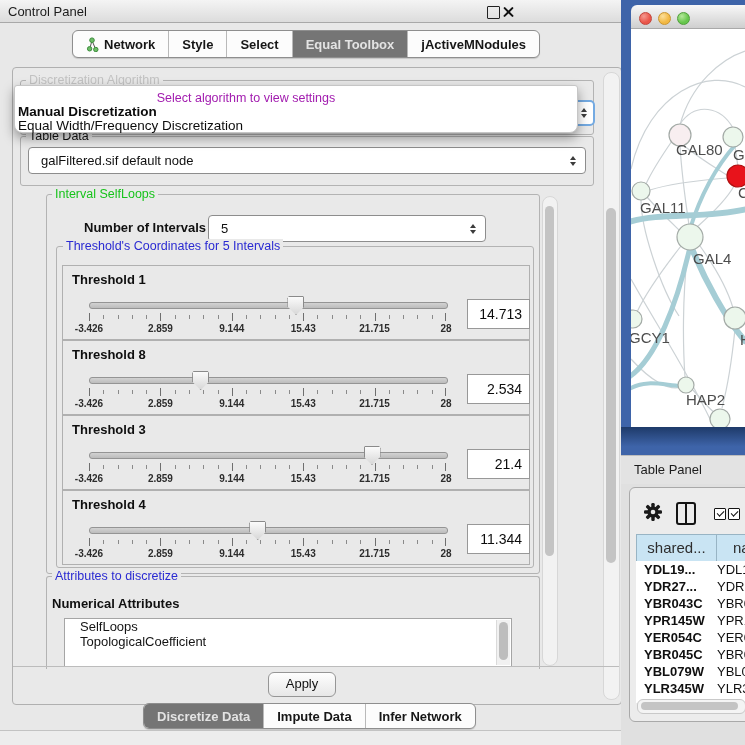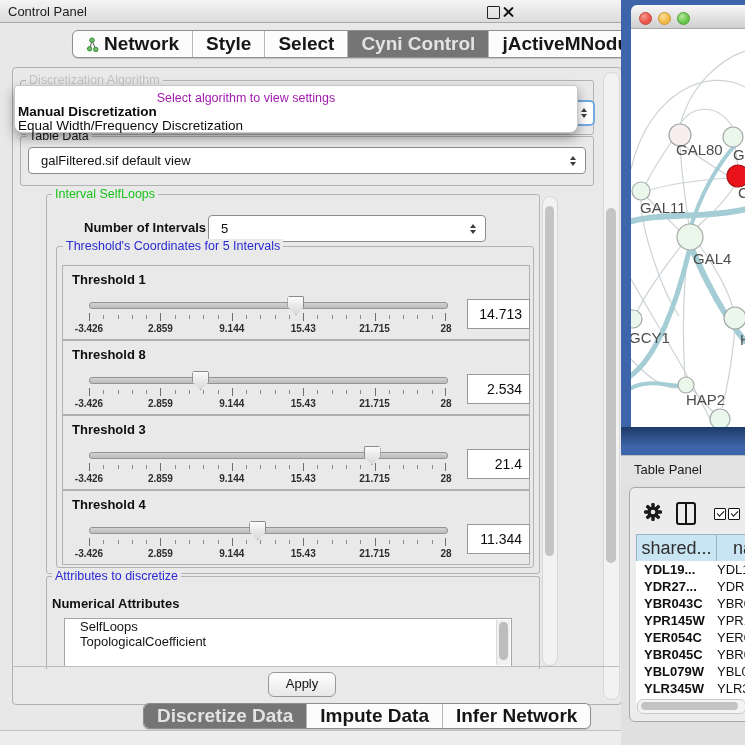--- a/index.html
+++ b/index.html
@@ -10,21 +10,21 @@
   
   #titlebar{left:0;top:0;width:621px;height:22px;background:linear-gradient(#f4f4f4,#dcdcdc);border-bottom:1px solid #a8a8a8;}
   #cp-title{left:8px;top:4px;font-size:13px;color:#1b1b1b;}
   .winbtn{top:6px;width:11px;height:11px;}
   #float-btn{left:487px;border:1.6px solid #222;border-radius:1px;}
   #close-btn{left:503px;}
   #close-btn .bar{position:absolute;left:-1px;top:4.5px;width:13px;height:2.2px;background:#111;border-radius:1px;}
   #close-btn .bar.b1{transform:rotate(45deg);} #close-btn .bar.b2{transform:rotate(-45deg);}
 
   .seg{display:flex;align-items:stretch;background:#fcfcfc;border:1px solid #8e8e8e;border-radius:6px;overflow:hidden;box-shadow:0 1px 1px rgba(0,0,0,.15);}
-  .seg .segitem{display:flex;align-items:center;gap:5px;padding:0 13px;font-size:19px;font-weight:bold;color:#161616;border-right:1px solid #b9b9b9;cursor:default;}
+  .seg .segitem{display:flex;align-items:center;gap:5px;padding:0 13px;font-size:13px;font-weight:bold;color:#161616;border-right:1px solid #b9b9b9;cursor:default;}
   .seg .segitem:last-child{border-right:none;}
   .seg .segitem.sel{background:var(--selected-tab-bg);color:#e3e3e3;}
   #top-tabs{left:72px;top:30px;height:26px;}
   #bottom-tabs{left:143px;top:703px;height:24px;}
 
   #content-panel{left:12px;top:67px;width:608px;height:636px;background:#e9e9e9;border:1px solid #b0b0b0;border-radius:4px;}
 
   .groupbox{border:1px solid #b3b3b3;border-radius:3px;}
   .grouplabel{position:absolute;font-size:12.5px;background:#e9e9e9;padding:0 3px;white-space:nowrap;}
 
@@ -100,21 +100,21 @@
   #tp-lower{left:621px;top:484px;width:124px;height:261px;background:#e0e0e0;}
   #tp-body{left:629px;top:487px;width:130px;height:233px;background:#ececec;border:1px solid #a9a9a9;border-radius:6px;}
 
   #gear-icon{left:644px;top:503px;}
   #split-icon{left:676px;top:502px;width:16px;height:19px;border:2.5px solid #141414;border-radius:3px;background:#ececec;}
   #split-icon::after{content:"";position:absolute;left:6.8px;top:0;width:2.5px;height:100%;background:#141414;}
   .checkbox{top:508px;width:10px;height:10px;border:1.6px solid #141414;border-radius:1px;background:#fff;}
   #check1{left:714px;} #check2{left:728px;}
   .checkbox::after{content:"";position:absolute;left:1.5px;top:1.5px;width:5.5px;height:2.6px;border-left:1.8px solid #111;border-bottom:1.8px solid #111;transform:rotate(-45deg);}
 
-  .hcell{top:534px;height:26px;background:var(--table-header-bg);border:1px solid #98b4c4;font-size:18px;color:#2e2e2e;text-align:center;line-height:26px;overflow:hidden;}
+  .hcell{top:534px;height:26px;background:var(--table-header-bg);border:1px solid #98b4c4;font-size:15px;color:#2e2e2e;text-align:center;line-height:26px;overflow:hidden;}
   #hcell1{left:636px;width:79px;}
   #hcell2{left:716px;width:84px;text-align:left;padding-left:16px;}
   #tp-rows{left:636px;top:561px;width:124px;height:142px;background:#fff;overflow:hidden;font-size:13px;color:#101010;}
   #tp-rows .trow{position:relative;height:17px;line-height:17px;white-space:nowrap;}
   #tp-rows .c1{position:absolute;left:8px;font-weight:bold;}
   #tp-rows .c2{position:absolute;left:81px;}
   #tp-hsb{left:637px;top:699px;width:107px;height:13px;background:#f4f4f4;border:1px solid #c9c9c9;border-radius:6px;}
   #tp-hsb .thumb{position:absolute;left:3px;top:1.5px;width:97px;height:8px;background:#c4c4c4;border-radius:4px;}
 
   svg text{font-family:"Liberation Sans",sans-serif;}
@@ -144,21 +144,21 @@
       </svg>
       <span>Network</span>
     </div>
     <div class="segitem">
         <span>Style</span>
       </div>
     <div class="segitem">
         <span>Select</span>
       </div>
     <div class="segitem sel">
-        <span>Cyni Control</span>
+        <span>Equal Toolbox</span>
       </div>
     <div class="segitem">
         <span>jActiveMNodules</span>
       </div>
   </div>
 
   <div class="abs" id="content-panel"></div>
 
   <div class="abs groupbox" id="algo-group"></div>
   <span class="abs grouplabel" id="algo-label">Discretization Algorithm</span>
@@ -169,21 +169,21 @@
 
   <div class="abs" id="algo-popup">
     <span id="popup-hint">Select algorithm to view settings</span>
     <div class="popup-item" id="popup-item-0">Manual Discretization</div>
     <div class="popup-item" id="popup-item-1">Equal Width/Frequency Discretization</div>
   </div>
 
   <div class="abs groupbox" id="td-group"></div>
   <span class="abs grouplabel" id="td-label">Table Data</span>
   <div class="abs combo" id="td-combo">
-    <span class="ctext">galFiltered.sif default view</span>
+    <span class="ctext">galFiltered.sif default node</span>
     <span class="stepper">
         <span class="arr-up"></span>
         <span class="arr-dn"></span>
       </span>
   </div>
 
   <div class="abs groupbox" id="interval-group"></div>
   <span class="abs grouplabel" id="interval-label">Interval SelfLoops</span>
   <span class="abs" id="count-label">Number of Intervals</span>
   <div class="abs combo" id="count-combo">

